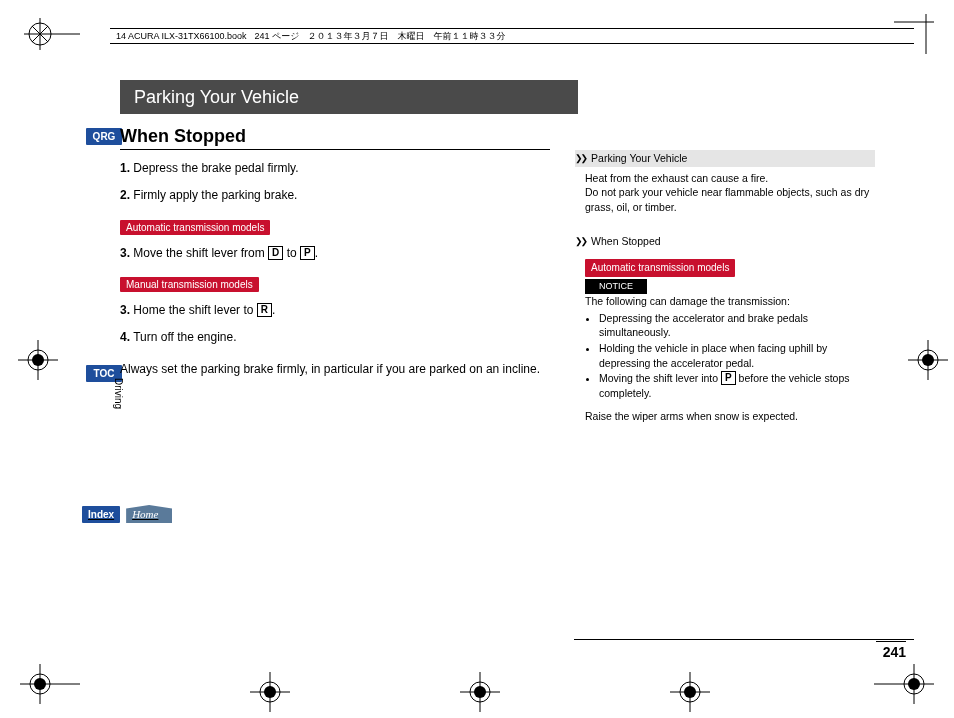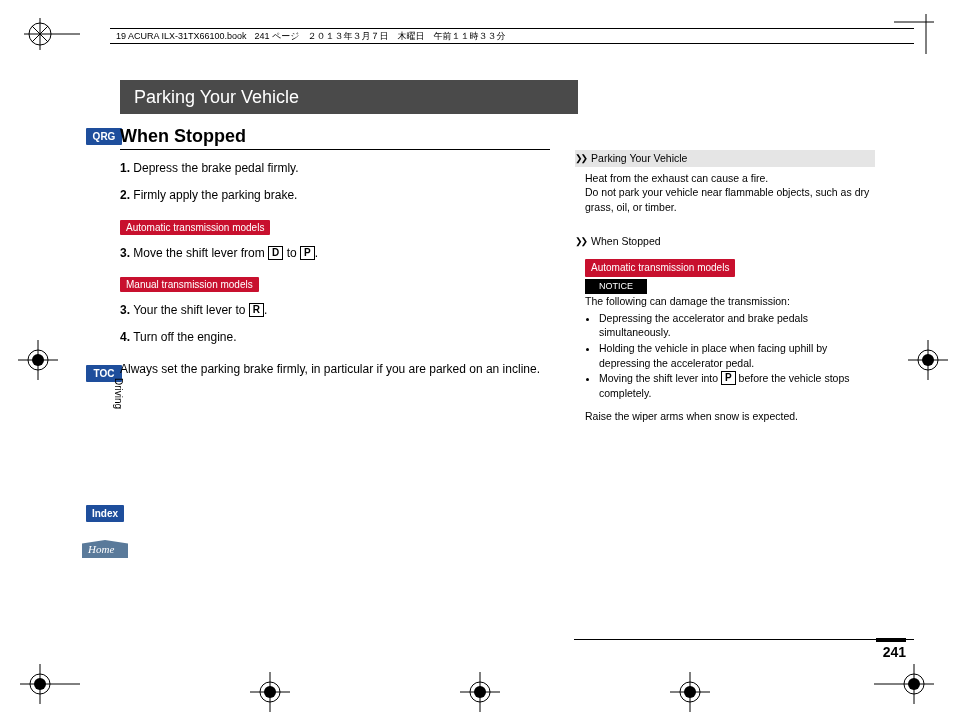--- a/index.html
+++ b/index.html
@@ -85,23 +85,24 @@
     font-size: 10px;
     position: absolute;
     left: 113px;
     top: 378px;
   }
   .side-lower {
     position: absolute;
     left: 82px;
     top: 505px;
     display: flex;
-    flex-direction: column;
-    gap: 18px;
+    flex-direction: row;
+    gap: 6px;
     align-items: center;
+    text-decoration: underline;
   }
   .home-btn {
     background: #5a7a9a;
     color: #fff;
     font-size: 11px;
     font-style: italic;
     font-family: cursive;
     padding: 3px 6px;
     position: relative;
     clip-path: polygon(50% 0, 100% 20%, 100% 100%, 0 100%, 0 20%);
@@ -137,21 +138,21 @@
     margin-top:2px;
   }
   .bullets { margin: 2px 0 6px 0; padding-left: 14px; }
   .bullets li { margin-bottom: 1px; }
   .page-num {
     position: absolute;
     right: 48px;
     bottom: 58px;
     font-weight: bold;
     font-size: 14px;
-    border-top: 4px solid #000000;
+    border-top: 1px solid #000000;
     padding-top: 2px;
     width: 30px;
     text-align: right;
   }
   .page-rule {
     position:absolute;
     right:40px;
     bottom:78px;
     width:340px;
     border-top:1px solid #000;
@@ -225,21 +226,21 @@
 <div class="crop-mark" style="right:20px;bottom:14px">
 <svg width="60" height="40">
       <circle cx="40" cy="20" r="10" fill="none" stroke="#000"></circle>
       <circle cx="40" cy="20" r="6" fill="#000"></circle>
       <line x1="0" y1="20" x2="60" y2="20" stroke="#000"></line>
       <line x1="40" y1="0" x2="40" y2="40" stroke="#000"></line>
     </svg>
 </div>
 
 <div class="header-line">
-  <span>19 ACURA ILX-31TX66100.book</span>
+  <span>14 ACURA ILX-31TX66100.book</span>
   <span>241 ページ</span>
   <span>２０１３年３月７日　木曜日　午前１１時３３分</span>
 </div>
 
 <div style="position:absolute;left:86px;top:128px" class="btn qrg">QRG</div>
 <div style="position:absolute;left:86px;top:365px" class="btn">TOC</div>
 <div class="vertical-label">Driving</div>
 <div class="side-lower">
   <div class="btn" style="background:#1e4e9c">Index</div>
   <div class="home-btn">Home</div>
@@ -260,21 +261,21 @@
 
   <div><span class="chip">Automatic transmission models</span></div>
   <div class="step">
     <b>3.</b>
     <span>Move the shift lever from </span><span class="gear">D</span><span> to </span><span class="gear">P</span><span>.</span>
   </div>
 
   <div><span class="chip">Manual transmission models</span></div>
   <div class="step">
     <b>3.</b>
-    <span>Your the shift lever to </span><span class="gear">R</span><span>.</span>
+    <span>Home the shift lever to </span><span class="gear">R</span><span>.</span>
   </div>
 
   <div class="step">
     <b>4.</b>
     <span>Turn off the engine.</span>
   </div>
 
   <div class="note">Always set the parking brake firmly, in particular if you are parked on an incline.</div>
 </div>
 

